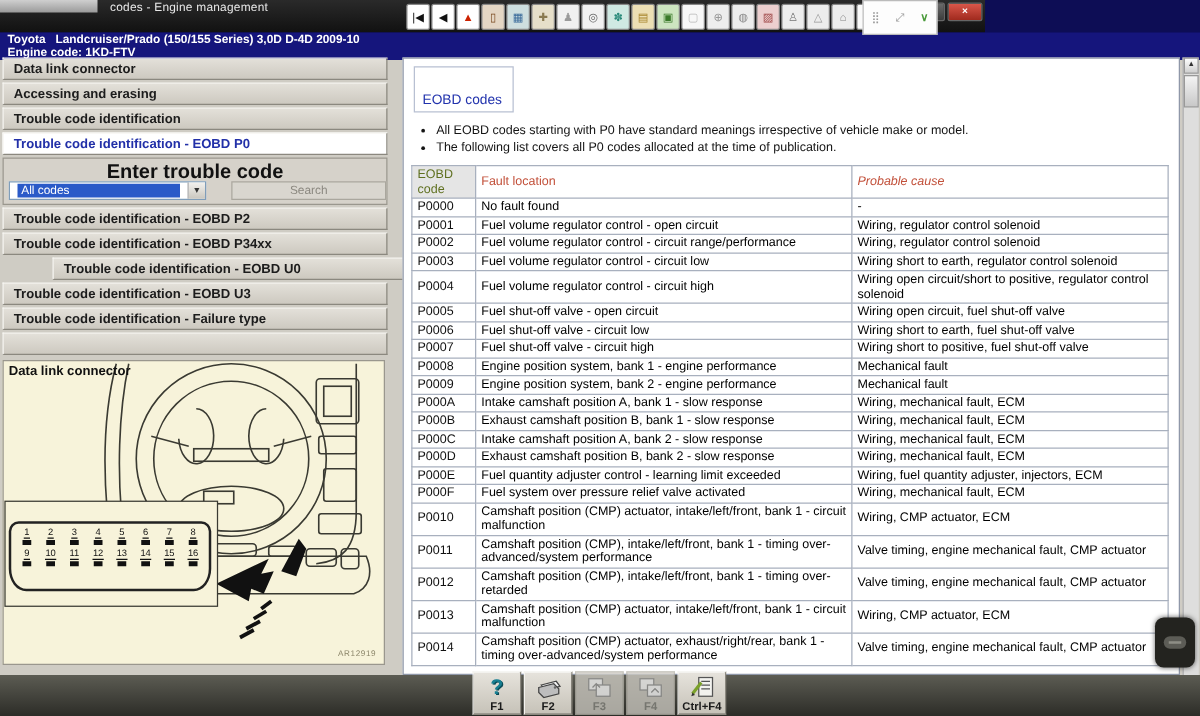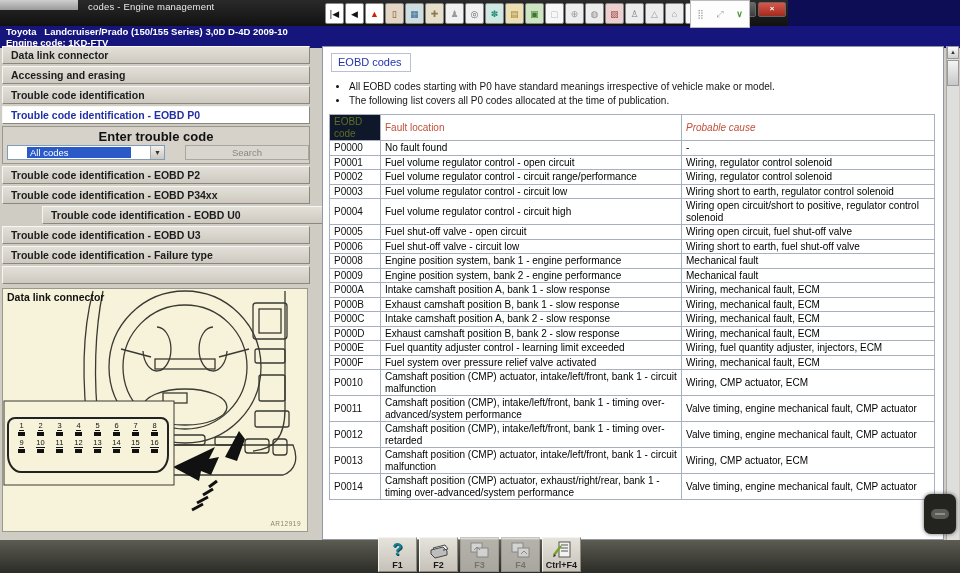--- a/index.html
+++ b/index.html
@@ -22,45 +22,45 @@
   .vehiclebar{position:absolute;left:0;top:26px;width:960px;height:22px;background:#15157c;color:#fff;padding-left:6px;box-sizing:border-box;}
   .vehiclebar div{font-size:9.5px;font-weight:bold;line-height:11px;white-space:pre;}
 
   
   .mainbg{position:absolute;left:0;top:48px;width:960px;height:492px;background:#cfccc4;}
 
   
   .sbtn{position:absolute;left:2px;width:308px;height:18px;background:linear-gradient(#e3e0d9,#cdc9c0);border:1px solid #8b887f;border-top-color:#f7f6f2;border-left-color:#f7f6f2;box-sizing:border-box;font-size:10.5px;font-weight:bold;color:#1c1c1c;display:flex;align-items:center;padding-left:8px;cursor:pointer;}
   .sbtn.active{background:#fff;color:#2230a8;}
   .searchpanel{position:absolute;left:2px;top:126px;width:308px;height:38px;background:#d6d2ca;border:1px solid #9a978e;box-sizing:border-box;}
-  .searchpanel .lbl{text-align:center;font-size:13px;font-weight:bold;color:#111;margin-top:2px;}
+  .searchpanel .lbl{text-align:center;font-size:16px;font-weight:bold;color:#111;margin-top:2px;}
   .combo{position:absolute;left:4px;top:18px;width:158px;height:15px;background:#fff;border:1px solid #7f9db9;box-sizing:border-box;display:flex;align-items:center;font-size:9.5px;}
-  .combo .val{background:#2a5ac8;color:#fff;padding:0 3px;flex:1;margin:19px;white-space:nowrap;overflow:hidden;}
+  .combo .val{background:#2a5ac8;color:#fff;padding:0 3px;flex:1;margin:6px;white-space:nowrap;overflow:hidden;}
   .combo .arrow{width:13px;height:13px;background:linear-gradient(#f2f1ee,#cac7bf);border-left:1px solid #aaa;font-size:7px;color:#333;display:flex;align-items:center;justify-content:center;}
   .searchbtn{position:absolute;left:182px;top:18px;width:124px;height:15px;background:#d9d6cf;border:1px solid #aaa79e;box-sizing:border-box;font-size:9.5px;color:#8a877f;text-align:center;line-height:13px;}
 
   
   .diagram{position:absolute;left:2px;top:288px;width:306px;height:244px;background:#f7f3da;border:1px solid #9a978e;box-sizing:border-box;overflow:hidden;}
   .diagram .dlabel{position:absolute;left:4px;top:2px;font-size:10.5px;font-weight:bold;color:#111;z-index:3;}
   .diagram svg{position:absolute;left:0;top:0;}
   .connector{position:absolute;left:4px;top:128px;width:162px;height:56px;background:#f7f3da;border:2px solid #222;border-radius:8px 8px 14px 14px / 8px 8px 18px 18px;z-index:2;box-sizing:border-box;padding:3px 6px 0 6px;}
   .pinrow{display:flex;justify-content:space-between;margin-bottom:3px;}
   .pin{display:flex;flex-direction:column;align-items:center;width:13px;}
   .pin .num{font-size:7.5px;color:#111;border-bottom:1px solid #111;line-height:8px;}
   .pin .blade{width:7px;height:4px;background:#111;margin-top:1px;}
   .figcode{position:absolute;right:6px;bottom:4px;font-size:6.5px;color:#8a8468;letter-spacing:.5px;}
 
   
   .content{position:absolute;left:322px;top:46px;width:622px;height:494px;background:#fff;border:1px solid #8f97a8;box-sizing:border-box;overflow:hidden;}
-  .heading{display:inline-block;margin:6px 0 0 8px;padding:2px 8px 3px 6px;border:1px solid #b8c0d2;color:#2233ad;font-size:11px;}
+  .heading{display:inline-block;margin:6px 0 0 8px;padding:20px 8px 3px 6px;border:1px solid #b8c0d2;color:#2233ad;font-size:11px;}
   .bullets{margin:8px 0 6px 26px;padding:0;}
   .bullets li{font-size:10px;color:#141414;line-height:14px;list-style:disc;margin-left:0;}
   table.codes{border-collapse:collapse;margin:4px 6px 0 6px;width:606px;table-layout:fixed;}
   table.codes th, table.codes td{border:1px solid #a8b0be;font-size:10px;line-height:11.5px;padding:1px 4px;vertical-align:middle;text-align:left;font-weight:normal;overflow:hidden;}
-  th.code-h{width:42px;background:#0f172a;color:#5f7020;text-align:center;font-size:10.5px;margin-left:26px;}
+  th.code-h{width:42px;background:#e5e5e5;color:#5f7020;text-align:center;font-size:10.5px;margin-left:26px;}
   th.fault-h{width:292px;color:#c2503a;text-align:center;font-size:10.5px;}
   th.cause-h{color:#c2503a;text-align:center;font-size:10.5px;font-style:italic;}
   td.code{color:#111;}
 
   
   .vscroll{position:absolute;left:946px;top:46px;width:12px;height:494px;background:#dededd;border-left:1px solid #aaa;}
   .vs-up{position:absolute;left:0;top:0;width:12px;height:13px;background:linear-gradient(#fdfdfd,#cfcfcf);border:1px solid #999;box-sizing:border-box;font-size:6px;text-align:center;line-height:11px;color:#333;}
   .vs-thumb{position:absolute;left:0;top:14px;width:12px;height:26px;background:linear-gradient(#f4f4f4,#c8c8c8);border:1px solid #999;box-sizing:border-box;}
   .scroll-handle{position:absolute;left:924px;top:494px;width:32px;height:40px;background:#23231f;border-radius:7px;box-shadow:0 0 4px rgba(0,0,0,.6);z-index:6;}
   .scroll-handle .pill{position:absolute;left:7px;top:15px;width:18px;height:10px;background:#5c5c56;border-radius:5px;}
@@ -381,20 +381,25 @@
             <td>Fuel shut-off valve - open circuit</td>
             <td>Wiring open circuit, fuel shut-off valve</td>
           </tr>
 
           <tr>
             <td class="code">P0006</td>
             <td>Fuel shut-off valve - circuit low</td>
             <td>Wiring short to earth, fuel shut-off valve</td>
           </tr>
 
+          <tr>
+            <td class="code">P0007</td>
+            <td>Fuel shut-off valve - circuit high</td>
+            <td>Wiring short to positive, fuel shut-off valve</td>
+          </tr>
 
           <tr>
             <td class="code">P0008</td>
             <td>Engine position system, bank 1 - engine performance</td>
             <td>Mechanical fault</td>
           </tr>
 
           <tr>
             <td class="code">P0009</td>
             <td>Engine position system, bank 2 - engine performance</td>

